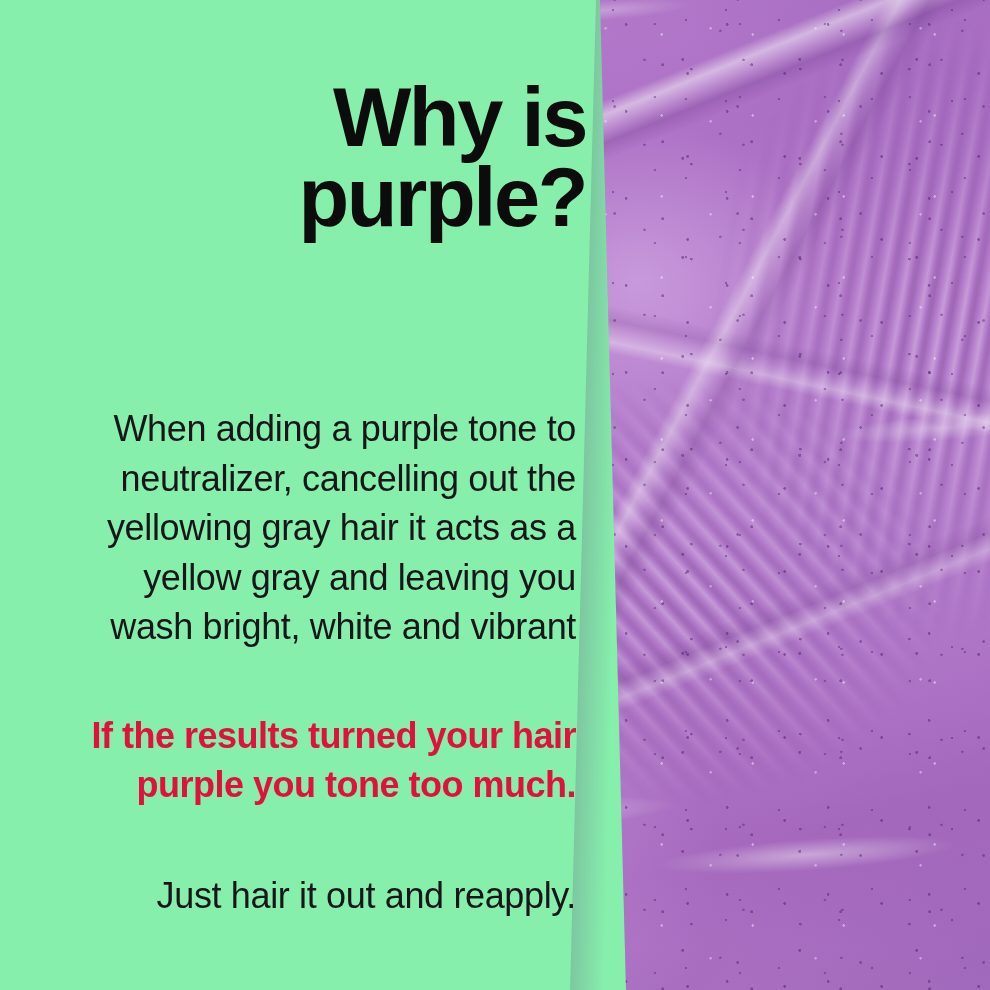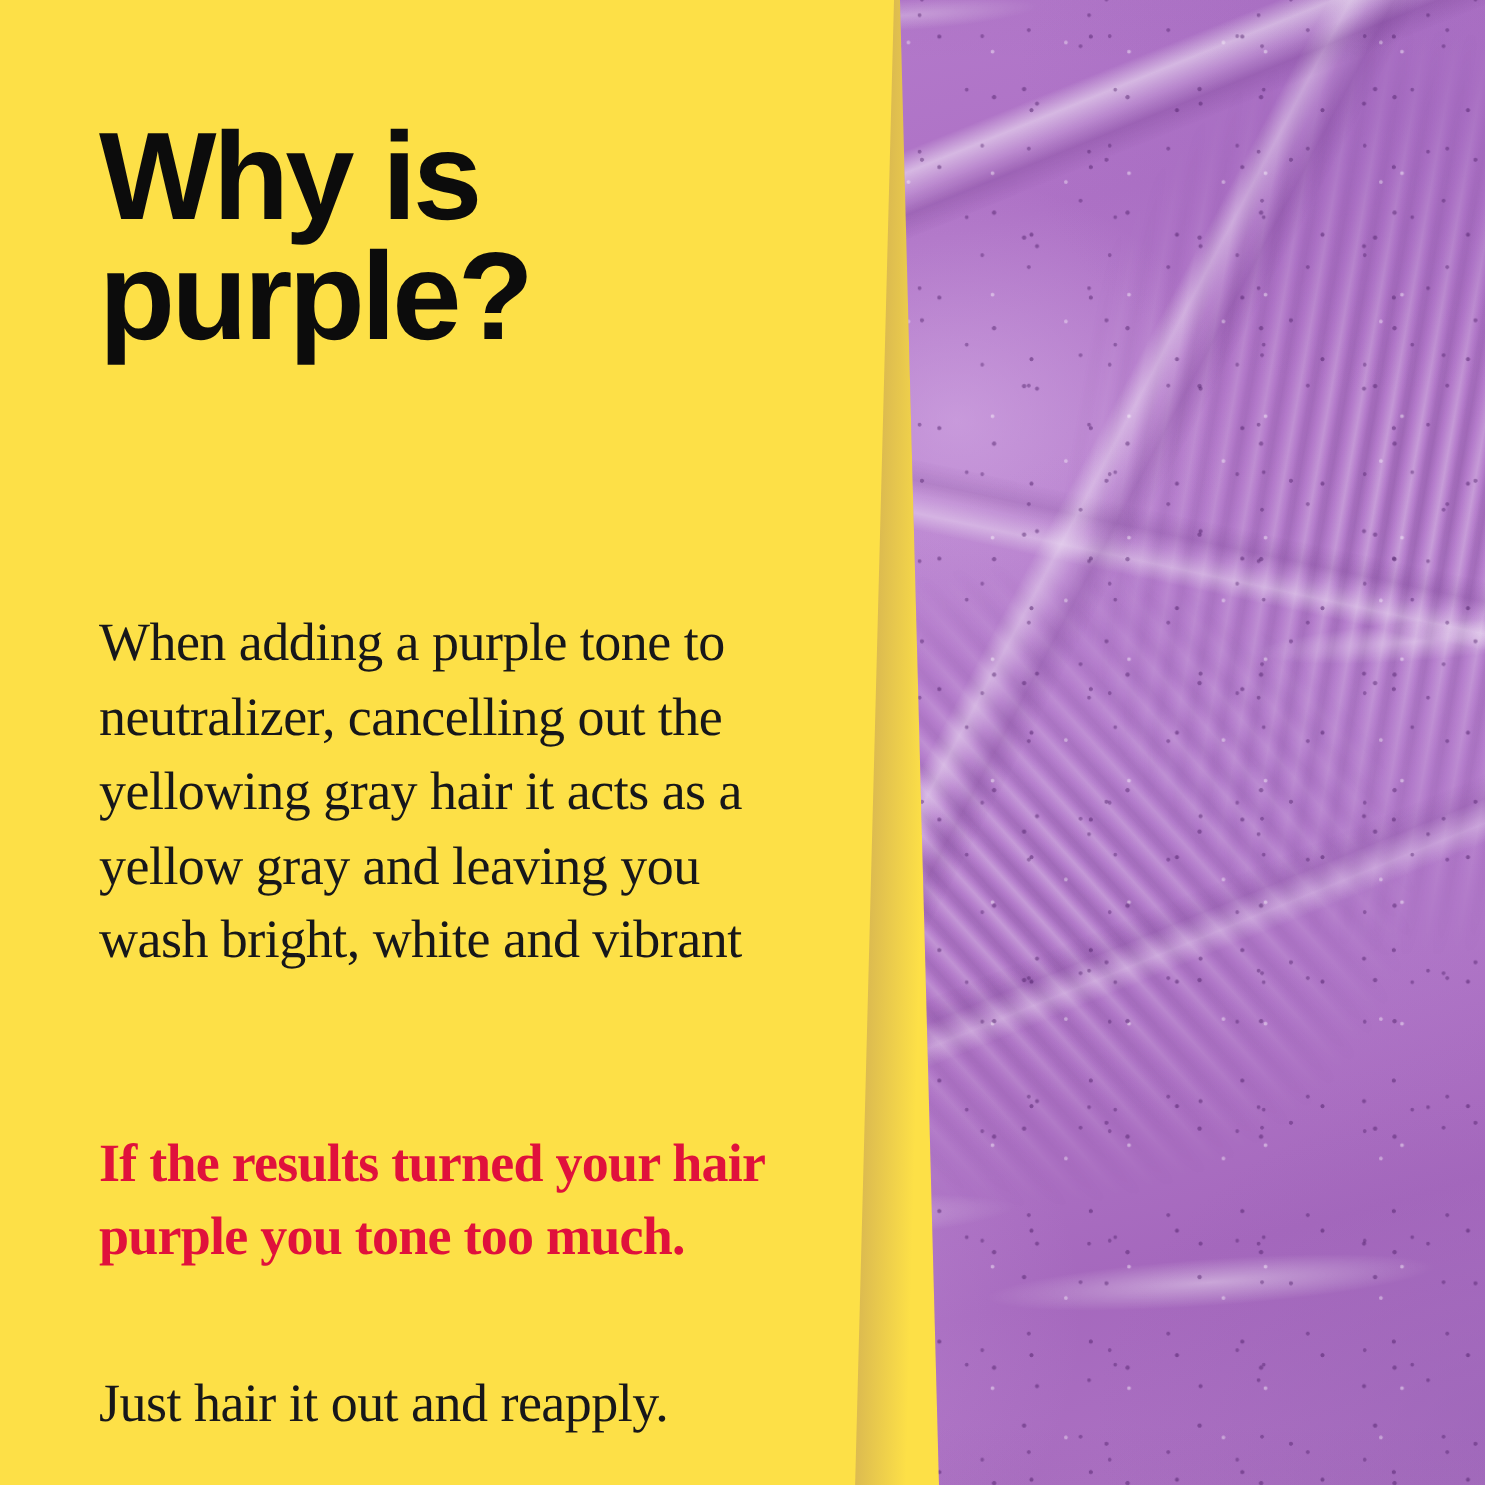--- a/index.html
+++ b/index.html
@@ -47,33 +47,32 @@
 
   .body-block {
     position: absolute;
     left: 66px;
     top: 404px;
     width: 510px;
   }
 
   p.para {
     margin: 0;
-    font-family: Liberation Serif, serif;
+    font-family: Liberation Sans, sans-serif;
     font-size: 36px;
     line-height: 49.5px;
     letter-spacing: -0.35px;
     color: #17171a;
     font-weight: 400;
   }
   p.para .ln { display: block; white-space: nowrap; }
 
   p.para.highlight {
     font-weight: 700;
     letter-spacing: -0.5px;
-    margin-top: 40px;
   }
 
   .gap-before-highlight { height: 59px; }
   .gap-before-outro     { height: 61px; }
 
   
   .swatch-panel {
     position: absolute;
     top: 0;
     left: 0;
@@ -244,21 +243,21 @@
 
   .tex-vignette {
     background:
       linear-gradient(to right, rgba(70,26,96,0.16), rgba(70,26,96,0) 16%),
       linear-gradient(to bottom, rgba(70,26,96,0.07), rgba(70,26,96,0) 12%, rgba(70,26,96,0) 88%, rgba(70,26,96,0.09));
   }
 </style>
 </head>
 <body>
 
-<div id="infographic" style="background: #fde047;">
+<div id="infographic" style="background: #86efac; text-align: right;">
 
   <div class="swatch-panel">
     <div class="swatch-inner">
       <div class="swatch-base">
         <div class="tex tex-macro"></div>
         <div class="tex tex-ridges-a"></div>
         <div class="tex tex-ridges-b"></div>
         <div class="tex tex-ridges-c"></div>
         <div class="tex tex-ridges-d"></div>
         <div class="tex tex-ridges-e"></div>

